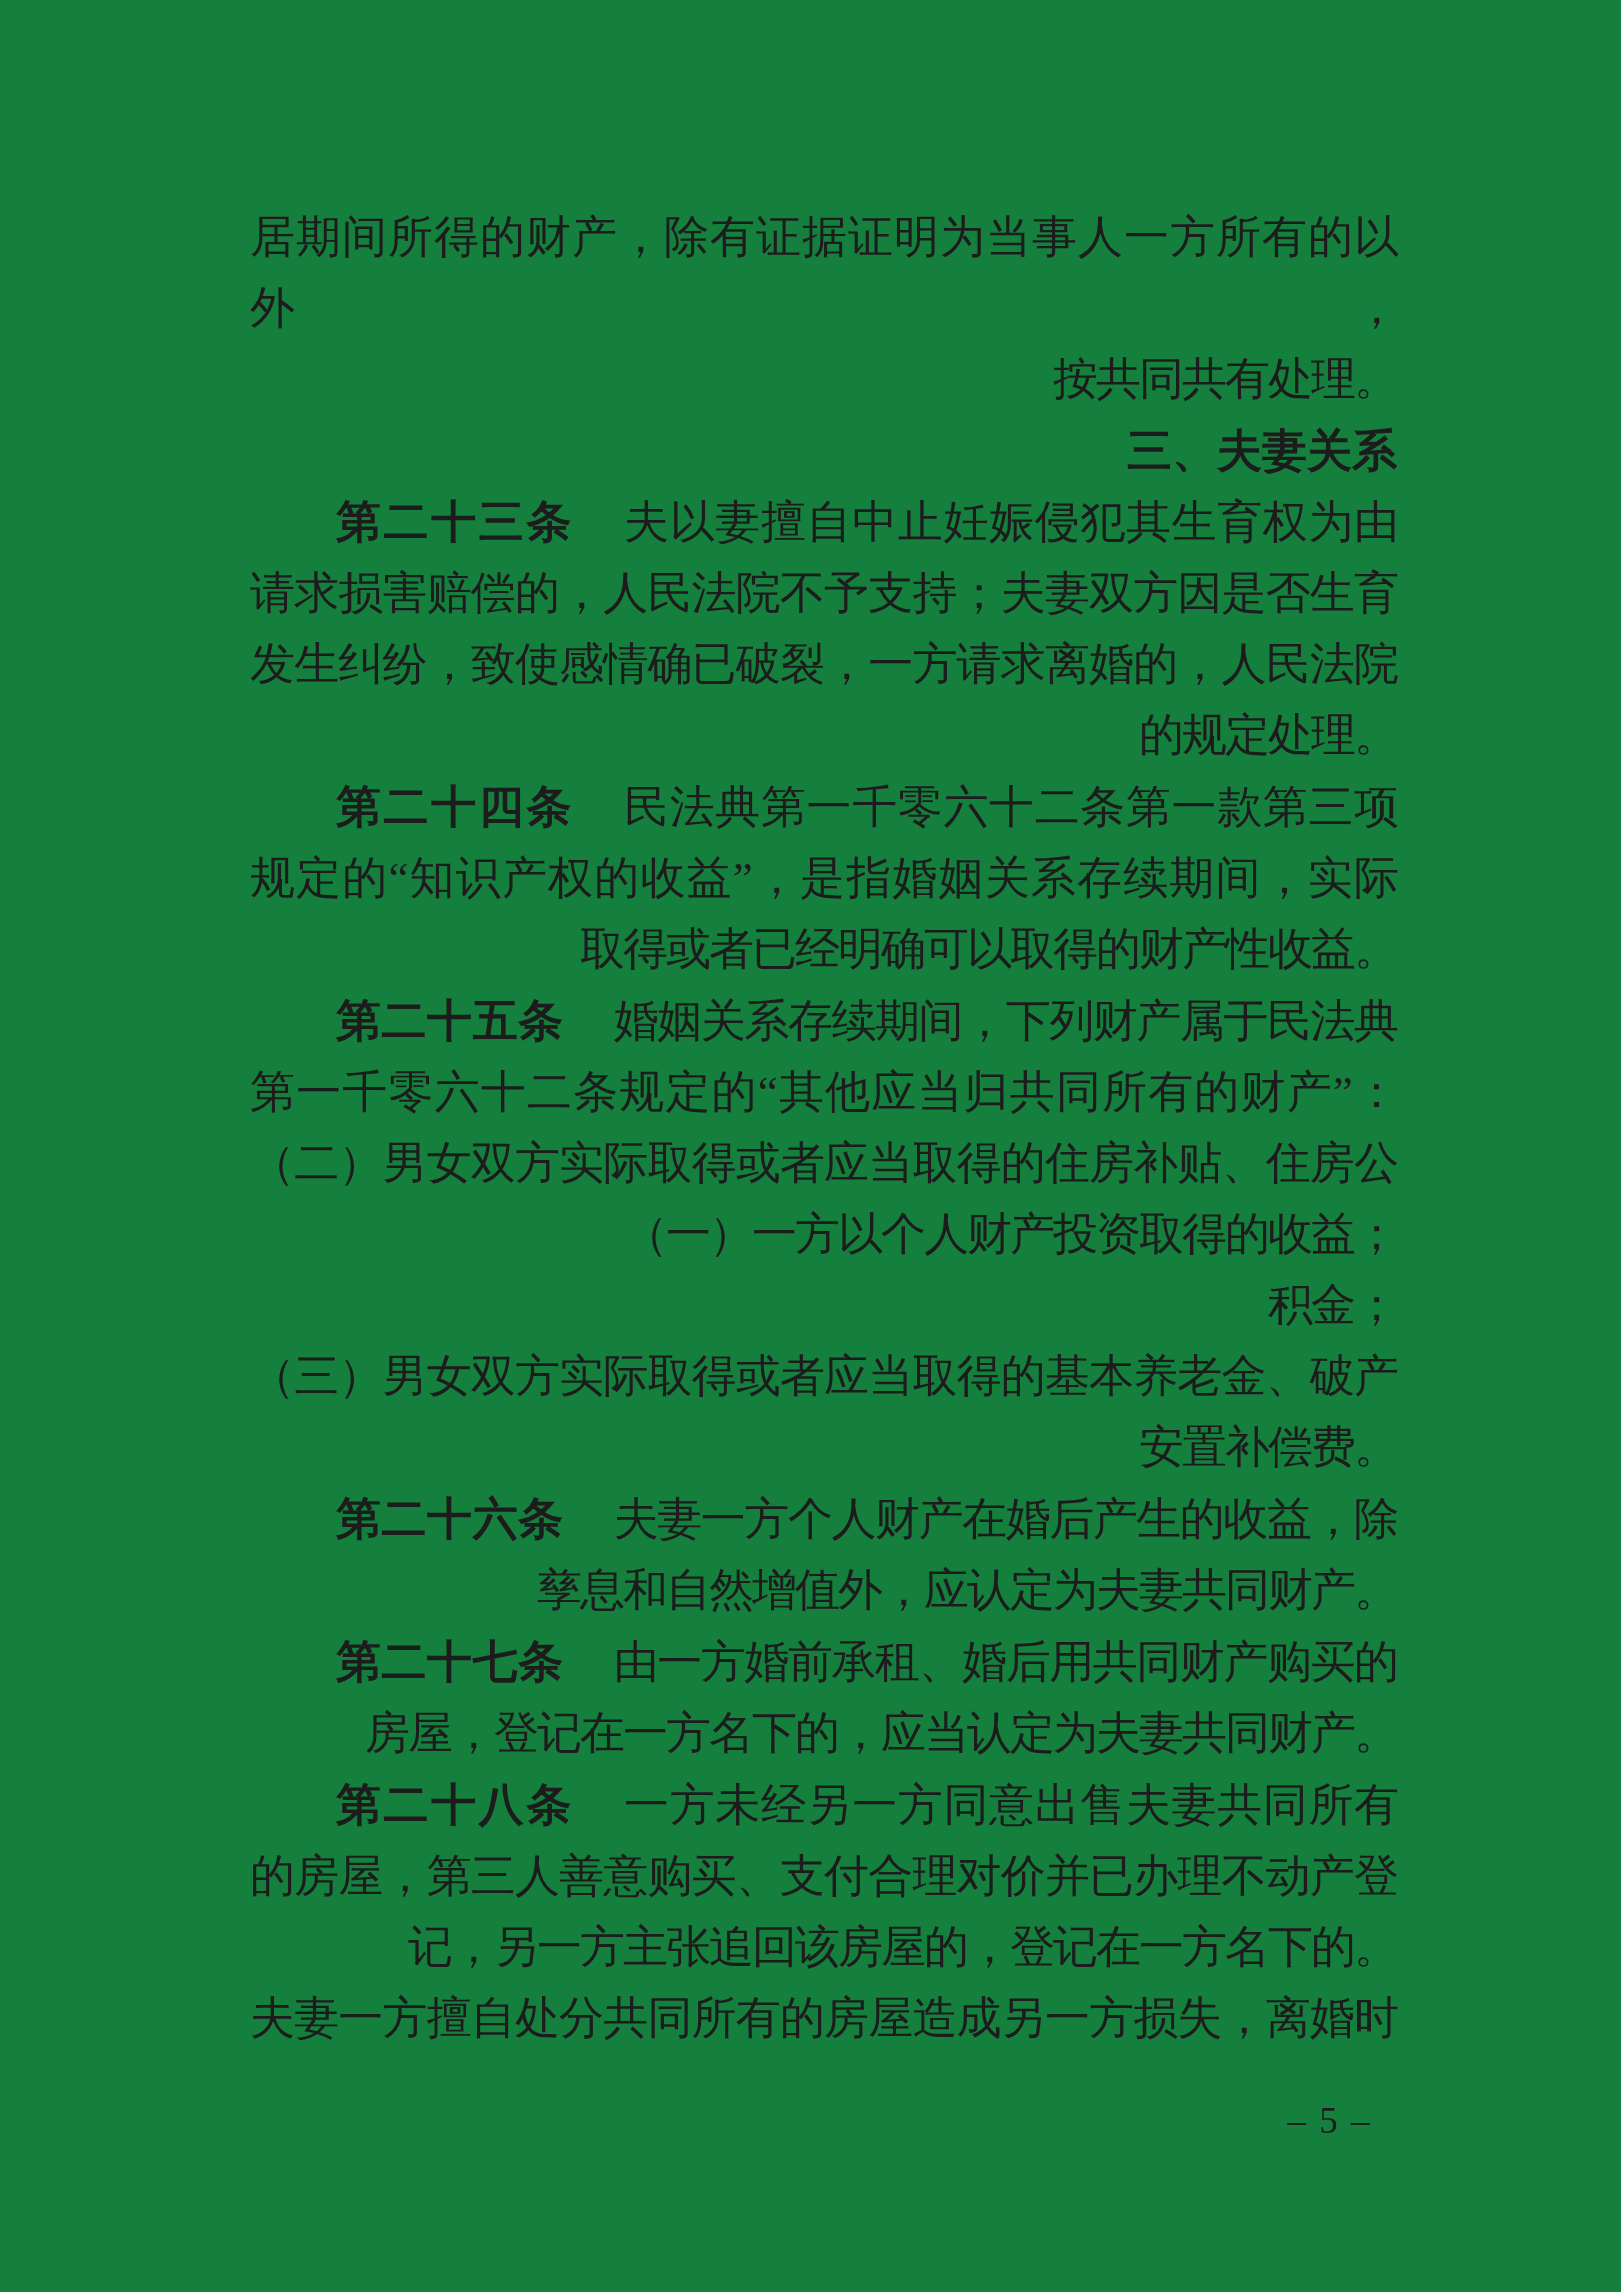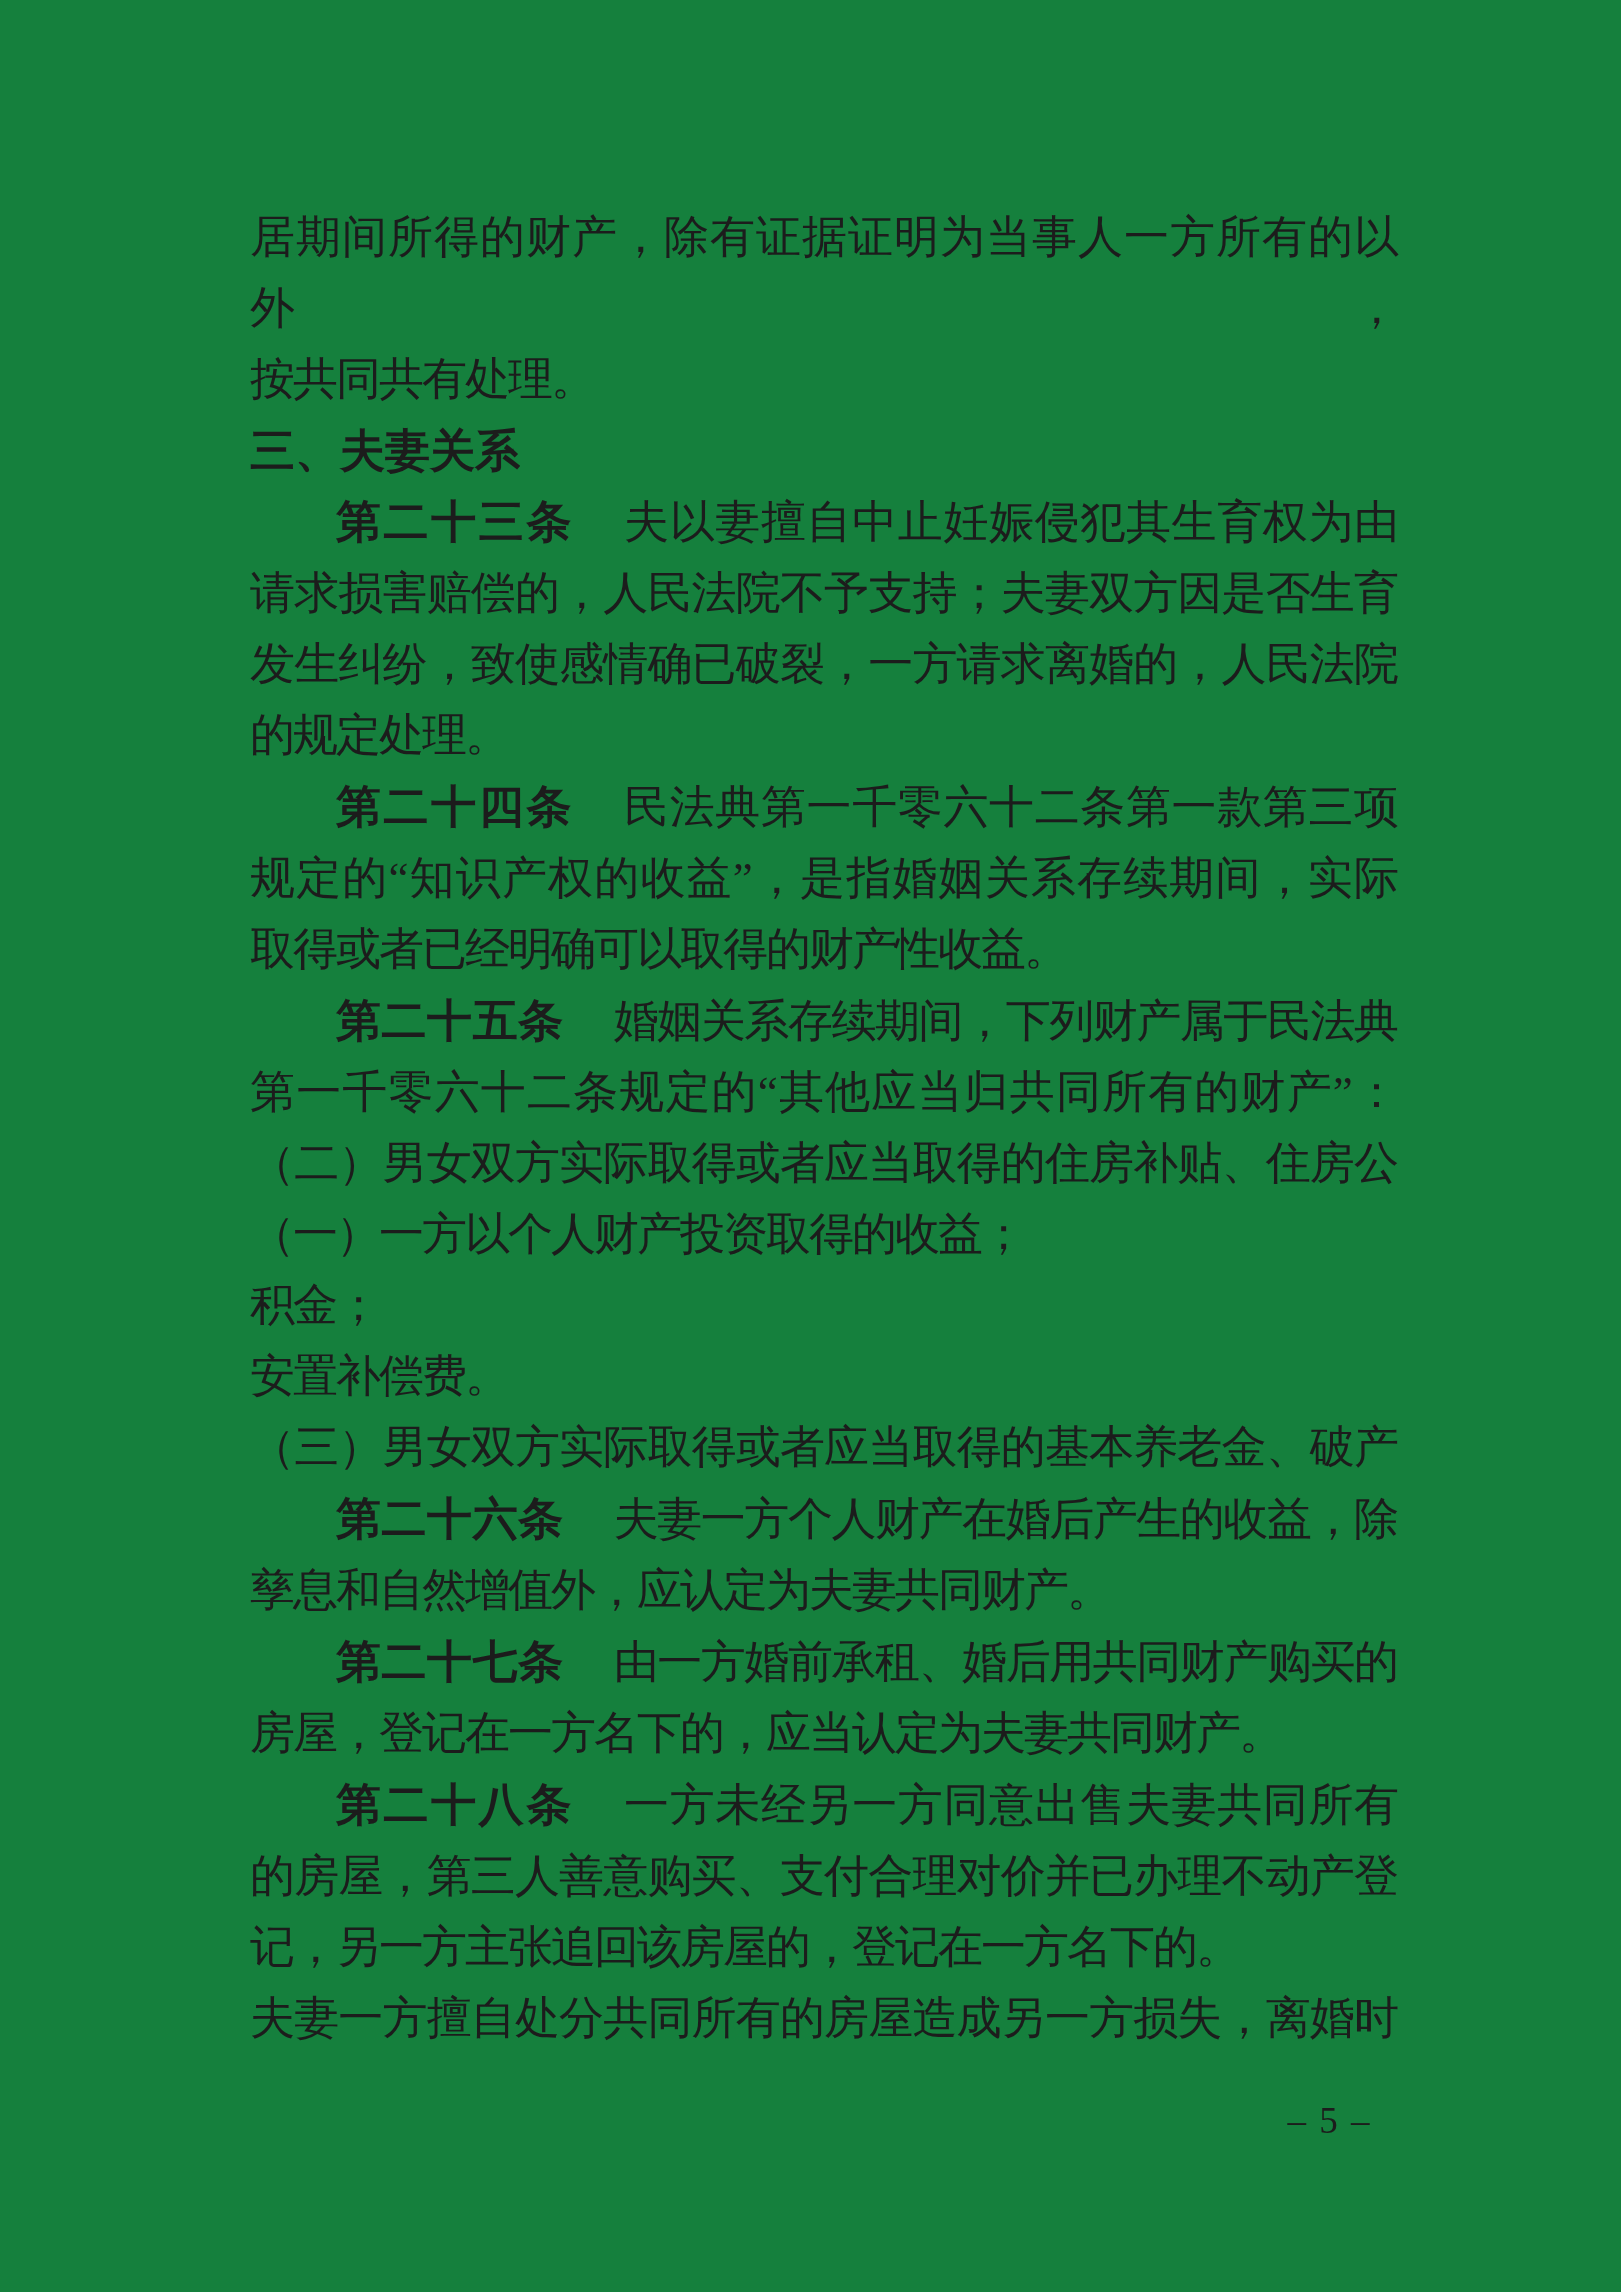--- a/index.html
+++ b/index.html
@@ -20,20 +20,21 @@
     position: absolute;
     left: 250px;
     top: 202px;
     width: 1147px;
   }
   .line {
     font-size: 45px;
     line-height: 71px;
     letter-spacing: -2px;
     white-space: nowrap;
+    text-align: right;
   }
   .j {
     text-align: justify;
     text-align-last: justify;
     white-space: normal;
   }
   .indent {
     text-indent: 86px;
   }
   .heading {
@@ -73,22 +74,22 @@
     <div class="line j">发生纠纷，致使感情确已破裂，一方请求离婚的，人民法院</div>
     <div class="line">的规定处理。</div>
     <div class="line j indent"><span class="term">第二十四条</span><span>民法典第一千零六十二条第一款第三项</span></div>
     <div class="line j">规定的“知识产权的收益”，是指婚姻关系存续期间，实际</div>
     <div class="line">取得或者已经明确可以取得的财产性收益。</div>
     <div class="line j indent"><span class="term">第二十五条</span><span>婚姻关系存续期间，下列财产属于民法典</span></div>
     <div class="line j">第一千零六十二条规定的“其他应当归共同所有的财产”：</div>
     <div class="line j">（二）男女双方实际取得或者应当取得的住房补贴、住房公</div>
     <div class="line">（一）一方以个人财产投资取得的收益；</div>
     <div class="line">积金；</div>
+    <div class="line j">（三）男女双方实际取得或者应当取得的基本养老金、破产</div>
     <div class="line">安置补偿费。</div>
-    <div class="line j">（三）男女双方实际取得或者应当取得的基本养老金、破产</div>
     <div class="line j indent"><span class="term">第二十六条</span><span>夫妻一方个人财产在婚后产生的收益，除</span></div>
     <div class="line">孳息和自然增值外，应认定为夫妻共同财产。</div>
     <div class="line j indent"><span class="term">第二十七条</span><span>由一方婚前承租、婚后用共同财产购买的</span></div>
     <div class="line">房屋，登记在一方名下的，应当认定为夫妻共同财产。</div>
     <div class="line j indent"><span class="term">第二十八条</span><span>一方未经另一方同意出售夫妻共同所有</span></div>
     <div class="line j">的房屋，第三人善意购买、支付合理对价并已办理不动产登</div>
     <div class="line">记，另一方主张追回该房屋的，登记在一方名下的。</div>
     <div class="line j">夫妻一方擅自处分共同所有的房屋造成另一方损失，离婚时</div>
   </div>
   <div class="footer">– 5 –</div>

